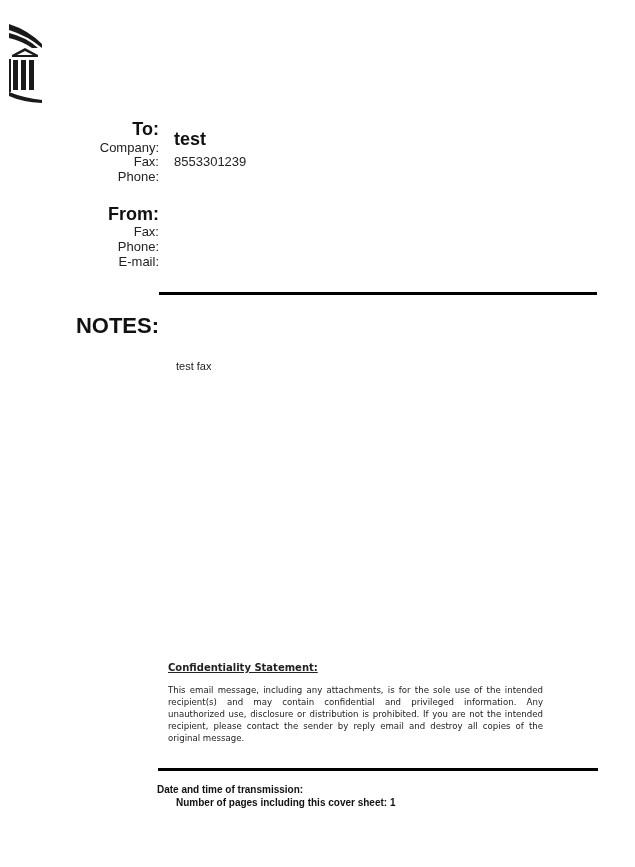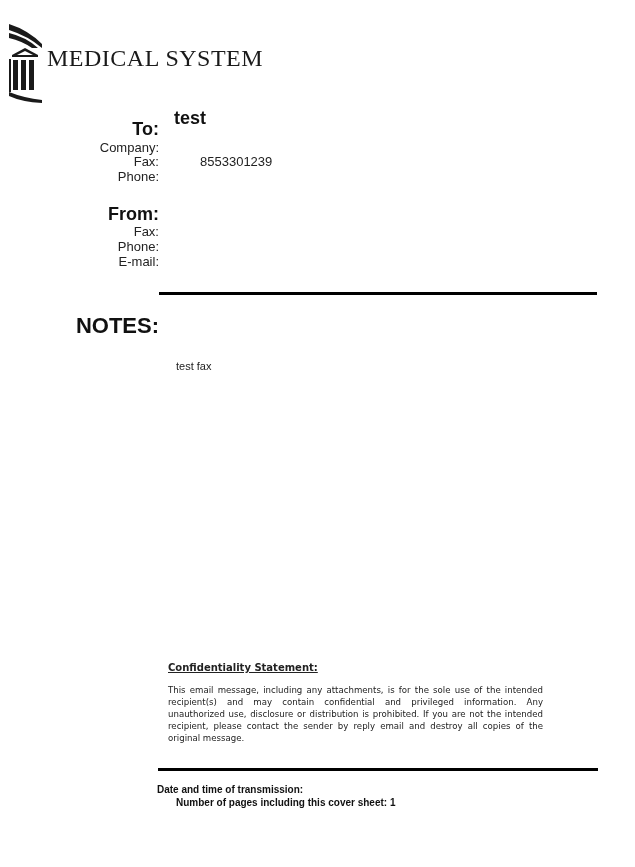--- a/index.html
+++ b/index.html
@@ -124,31 +124,30 @@
 
     <rect x="5" y="38" width="5" height="30" fill="#1a1a1a"></rect>
     <rect x="13" y="38" width="5" height="30" fill="#1a1a1a"></rect>
     <rect x="21" y="38" width="5" height="30" fill="#1a1a1a"></rect>
     <rect x="1" y="37" width="2" height="33" fill="#1a1a1a"></rect>
 
     <path d="M1 70 Q16 76 34 78 L34 81 Q14 80 1 74 Z" fill="#1a1a1a"></path>
   </svg>
 </div>
 <div class="abs logo-text">
-  <span class="logo-line"><span class="big">MEDICAL SYSTEM</span></span>
 </div>
 
 <div class="abs label-col lbl-big" style="top:119px;">To:</div>
-<div class="abs val-big" style="left:174px; top:108px;">test</div>
+<div class="abs val-big" style="left:174px; top:129px;">test</div>
 
 <div class="abs label-col lbl" style="top:140px;">Company:</div>
 <div class="abs val" style="left:174px; top:140px;"></div>
 
 <div class="abs label-col lbl" style="top:154px;">Fax:</div>
-<div class="abs val" style="left:174px; top:154px;margin-left:26px;">8553301239</div>
+<div class="abs val" style="left:174px; top:154px;">8553301239</div>
 
 <div class="abs label-col lbl" style="top:169px;">Phone:</div>
 <div class="abs val" style="left:174px; top:169px;"></div>
 
 <div class="abs label-col lbl-big" style="top:204px;">From:</div>
 <div class="abs val-big" style="left:174px; top:204px;"></div>
 
 <div class="abs label-col lbl" style="top:224px;">Fax:</div>
 <div class="abs val" style="left:174px; top:224px;"></div>
 

